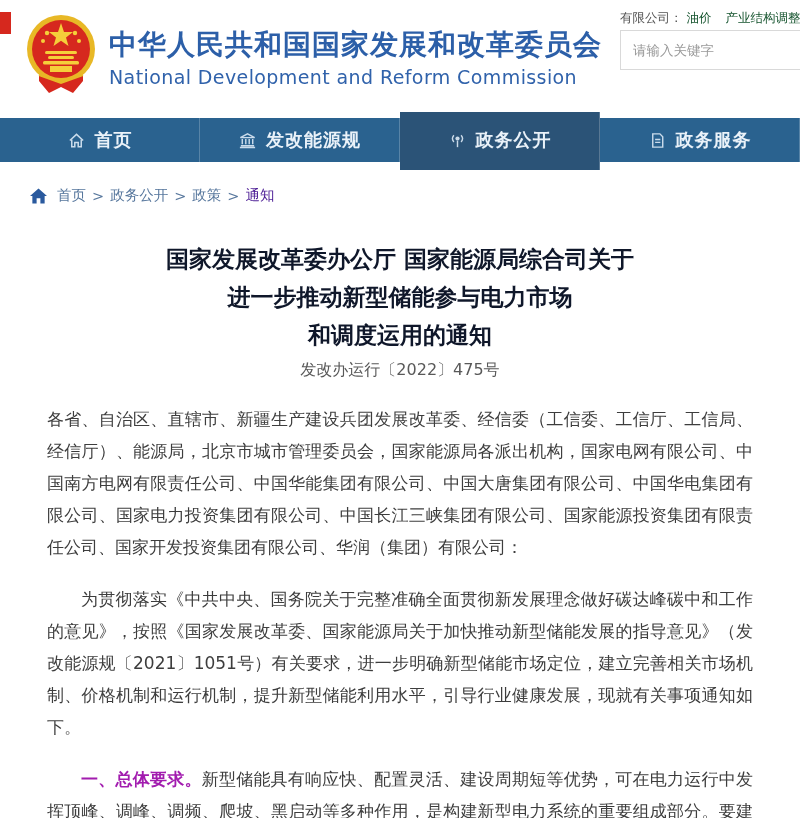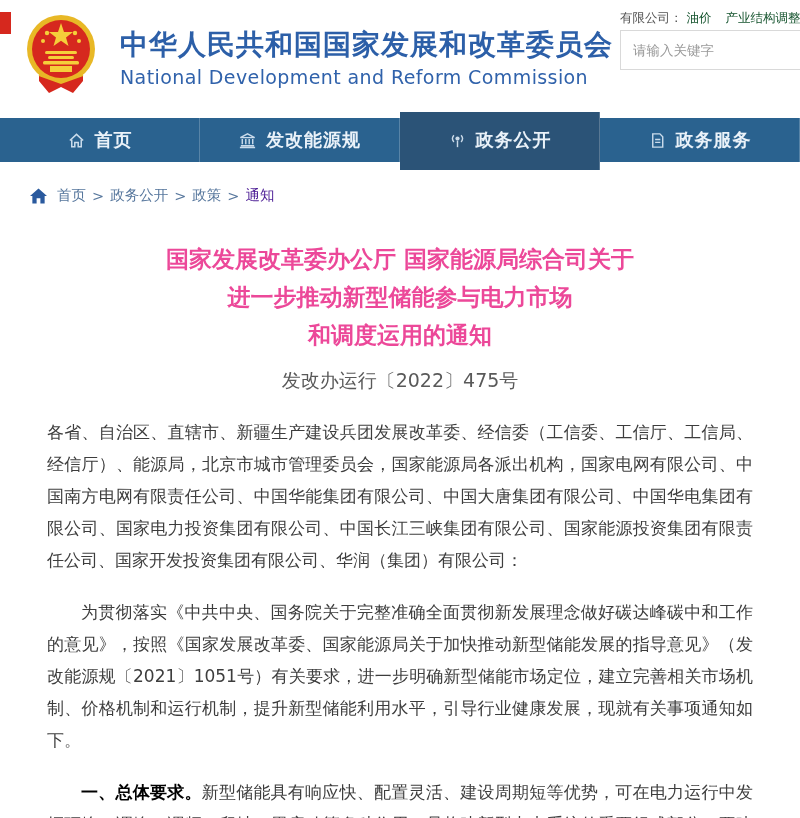--- a/index.html
+++ b/index.html
@@ -7,21 +7,21 @@
     font-family:"DejaVu Sans","Liberation Sans",sans-serif; }
   .page { width:800px; height:818px; position:relative; background:#fff; }
 
   
   .header { position:relative; height:118px; background:#fff; }
   .edge-fragment { position:absolute; left:0; top:12px; width:11px; height:22px;
     background:#d6281e; }
   .logo-wrap { position:absolute; left:25px; top:11px; display:flex; align-items:flex-start;
     cursor:pointer; }
   .emblem { width:72px; height:88px; }
-  .site-titles { margin-left:23px; padding-top:17px; }
+  .site-titles { margin-left:12px; padding-top:17px; }
   .site-title-zh { font-size:28px; font-weight:bold; color:#2c5fa8; letter-spacing:1px;
     line-height:1.2; }
   .site-title-en { font-size:19px; color:#3062ab; letter-spacing:0.4px; margin-top:4px; }
 
   .hot-search { position:absolute; left:620px; top:10px; width:200px; white-space:nowrap;
     font-size:12.5px; color:#555; overflow:hidden; }
   .hot-search a { color:#14532d; text-decoration:none; margin-right:10px; cursor:pointer; }
   .search-box { position:absolute; left:620px; top:30px; width:200px; height:40px;
     border:1px solid #d9d9d9; background:#fff; border-right:none; display:flex; align-items:center; }
   .search-box input { border:none; outline:none; width:100%; height:100%; padding:0 12px;
@@ -41,28 +41,28 @@
   
   .breadcrumb { position:absolute; left:0; top:178px; width:800px; padding:8px 0 0 30px;
     font-size:14.5px; color:#57779d; display:flex; align-items:center; }
   .breadcrumb .bc-home { margin-right:10px; display:inline-flex; }
   .breadcrumb a { color:#57779d; text-decoration:none; cursor:pointer; }
   .breadcrumb .sep { margin:0 6px; color:#57779d; }
   .breadcrumb .current { color:#4c1d95; font-weight:normal; }
 
   
   .article { position:absolute; left:0; top:214px; width:800px; padding:26px 47px 0 47px; }
-  .doc-title { text-align:center; font-size:23px; font-weight:bold; color:#ec4899;
+  .doc-title { text-align:center; font-size:23px; font-weight:bold; color:#0f172a;
     line-height:38px; }
-  .doc-number { text-align:center; font-size:19px; color:#595959; margin-top:14px; }
+  .doc-number { text-align:center; font-size:16px; color:#595959; margin-top:6px; }
   .doc-body { margin-top:22px; font-size:17px; color:#3d3d3d; line-height:32px;
     text-align:justify; }
   .doc-body p { margin:0; }
   .doc-body p.indent { text-indent:2em;margin-top:20px; }
-  .doc-body b { color:#000000; }
+  .doc-body b { color:#a21caf; }
 </style>
 </head>
 <body>
 
 <div class="page">
 
   <div class="header">
     <div class="edge-fragment"></div>
 
     <div class="logo-wrap">

